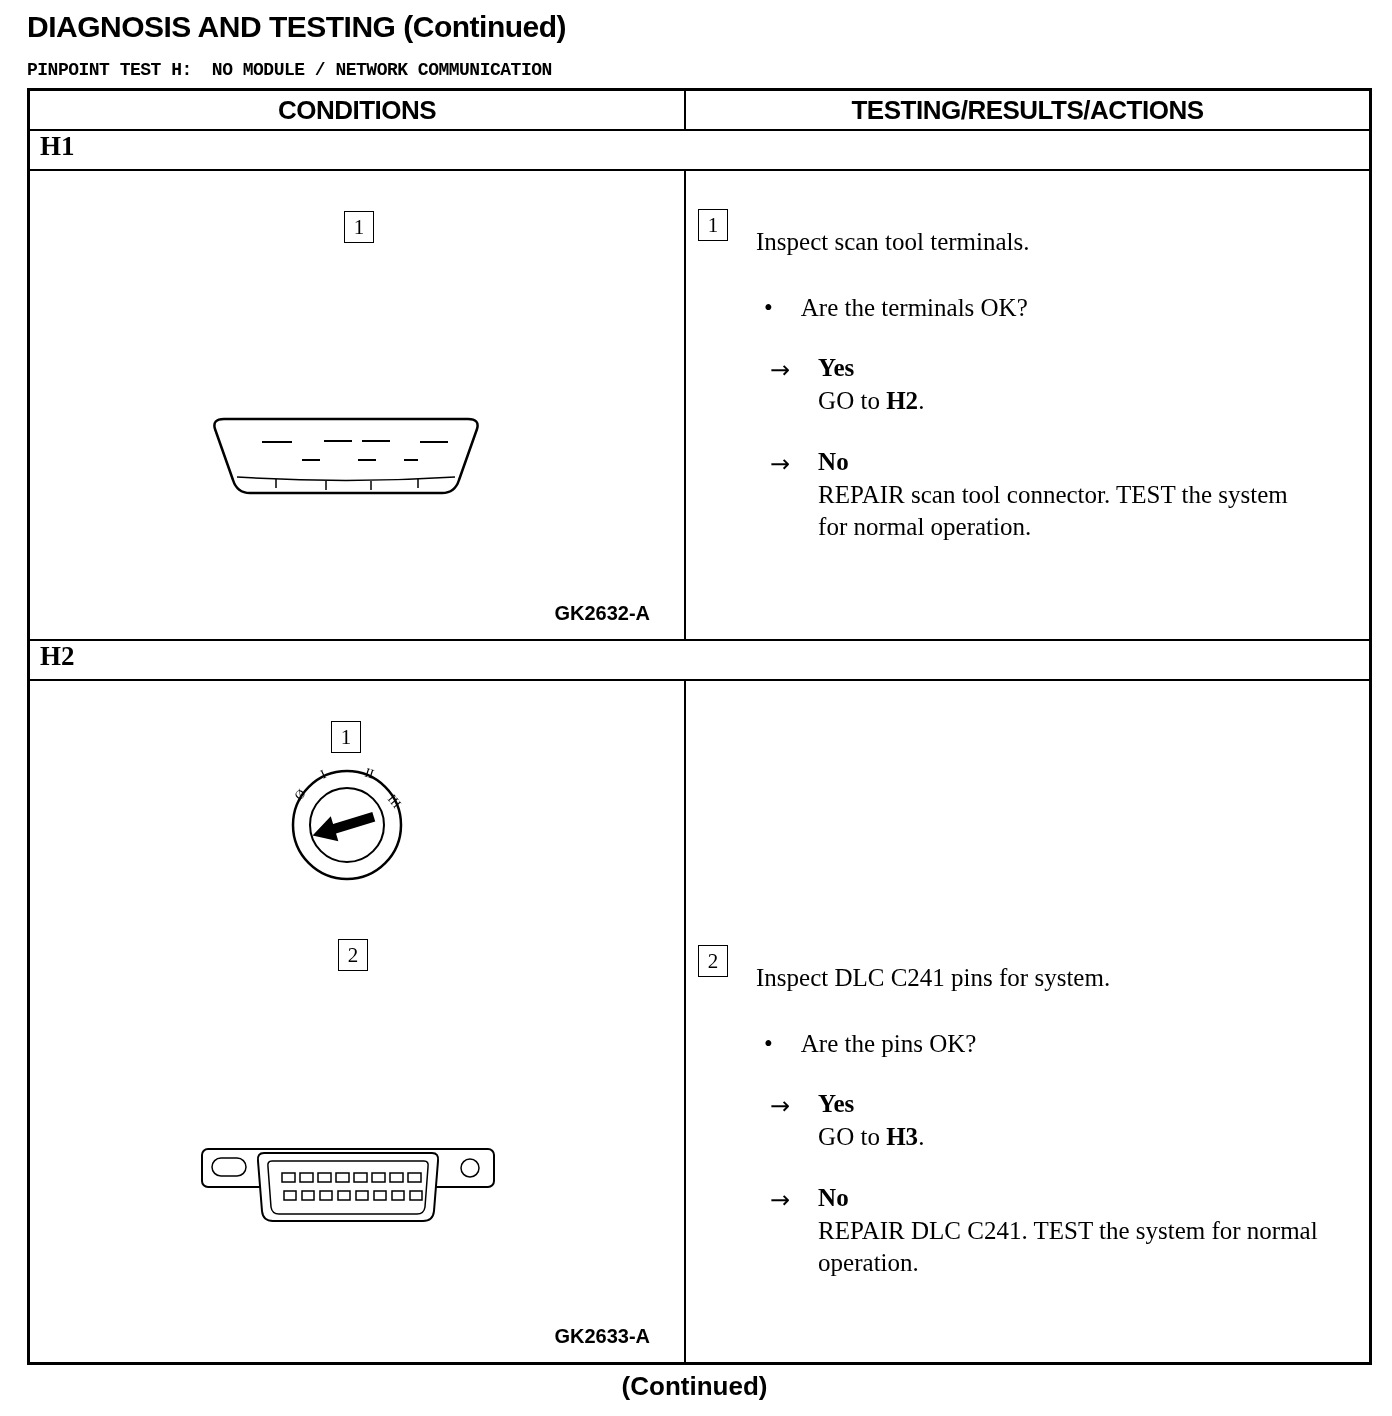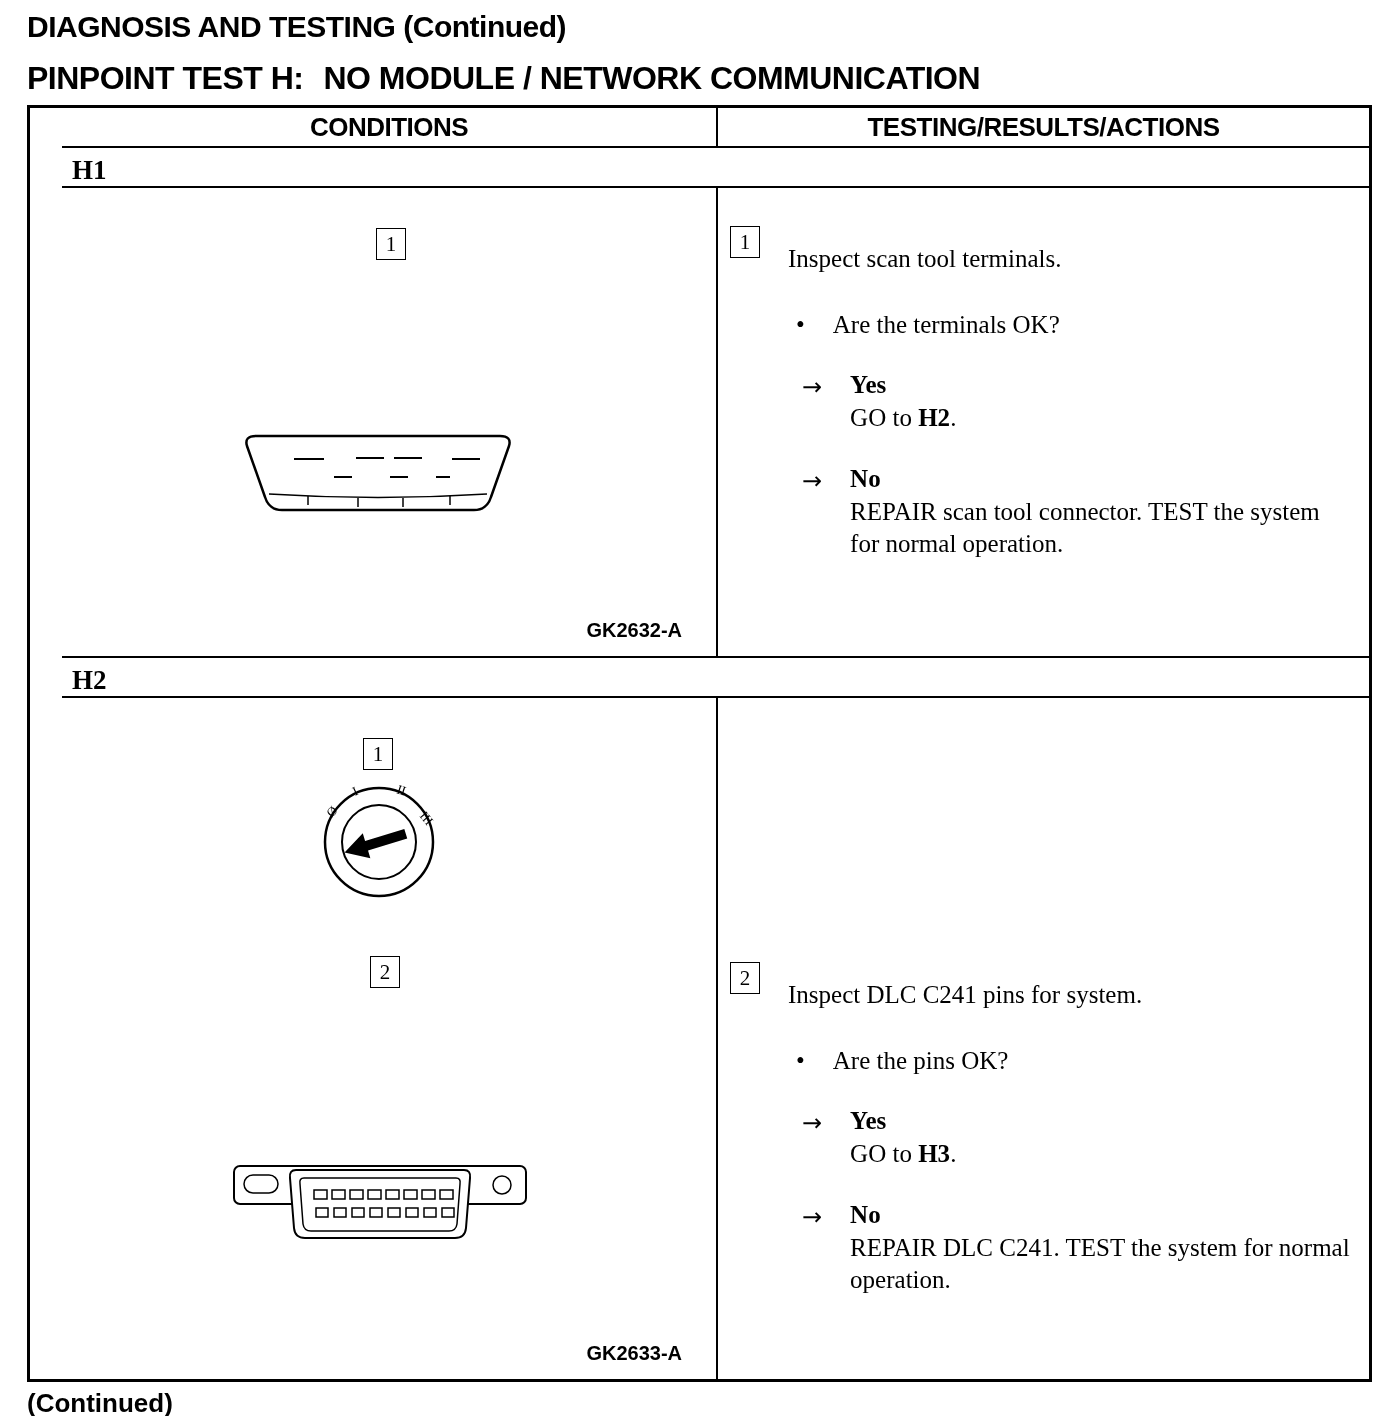--- a/index.html
+++ b/index.html
@@ -10,37 +10,37 @@
     color:#000;
   }
   .page { position:relative; width:1200px; height:1416px; padding:10px 20px 0 27px; }
 
   .doc-title {
     font-family:"Liberation Sans", sans-serif;
     font-weight:bold; font-size:30px; letter-spacing:-0.5px;
     margin-bottom:16px;
   }
   .doc-subtitle {
-    font-family:Liberation Sans, sans-serif;
-    font-weight:bold; font-size:32px; letter-spacing:-0.5px;
+    font-family:Liberation Mono, monospace;
+    font-weight:bold; font-size:18px; letter-spacing:-0.5px;
     margin-bottom:8px;
   }
   .doc-subtitle .gap { margin-left:20px; }
 
-  .ptable { border:3px solid #000; width:1345px; background:#fff;padding-left:32px; }
+  .ptable { border:3px solid #000; width:1345px; background:#fff; }
 
   .thead { display:flex; border-bottom:2px solid #000; height:40px; }
   .th {
     font-family:"Liberation Sans", sans-serif; font-weight:bold; font-size:26px;
     display:flex; align-items:center; justify-content:center; letter-spacing:-0.5px;
   }
   .th-left { width:656px; border-right:2px solid #000; }
   .th-right { flex:1; }
 
-  .band { height:40px; border-bottom:2px solid #000; display:flex; align-items:flex-end; padding-left:10px; font-size:27px; }
+  .band { height:40px; border-bottom:2px solid #000; display:flex; align-items:flex-start; padding-left:10px; font-size:27px; }
   .band-id { font-weight:bold; margin-right:52px; }
   .band-title { word-spacing:3px; letter-spacing:0.5px; }
 
   .content-row { display:flex; border-bottom:2px solid #000; }
   .content-row:last-of-type { border-bottom:none; }
   .cell-left { width:656px; border-right:2px solid #000; position:relative; }
   .cell-right { flex:1; position:relative; }
   .row-h1 { height:470px; }
   .row-h2 { height:681px; }
 
@@ -67,21 +67,21 @@
   .d-branch { margin:32px 0 0 84px; display:flex; gap:30px; }
   .arrow { font-family:"DejaVu Sans", sans-serif; font-size:24px; line-height:1; margin-top:4px; letter-spacing:-2px; }
   .branch-label { font-weight:bold; }
   .branch-action { margin-top:3px; max-width:470px; line-height:1.25; }
   .branch-action b { font-weight:bold; }
 
   svg { display:block; }
   .sline { fill:none; stroke:#000; }
 
   .continued {
-    width:1345px; text-align:left; padding-right:10px; margin-top:6px;
+    width:1345px; text-align:center; padding-right:10px; margin-top:6px;
     font-family:"Liberation Sans", sans-serif; font-weight:bold; font-size:26px;
   }
 </style>
 </head>
 <body>
 
 <div class="page">
 
   <div class="doc-title">DIAGNOSIS AND TESTING (Continued)</div>
   <div class="doc-subtitle">

